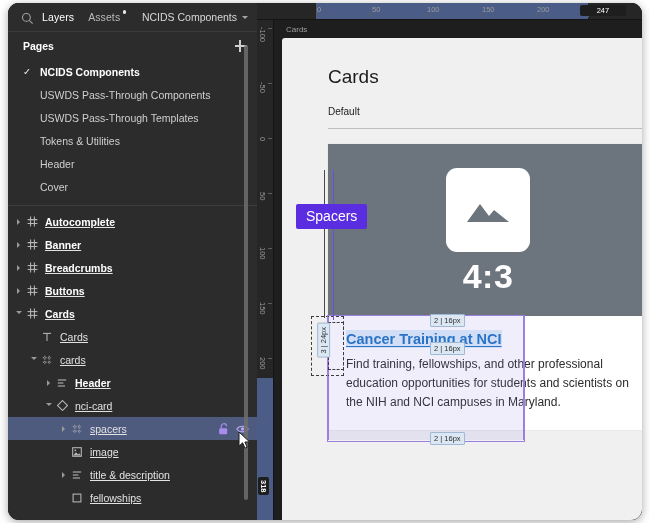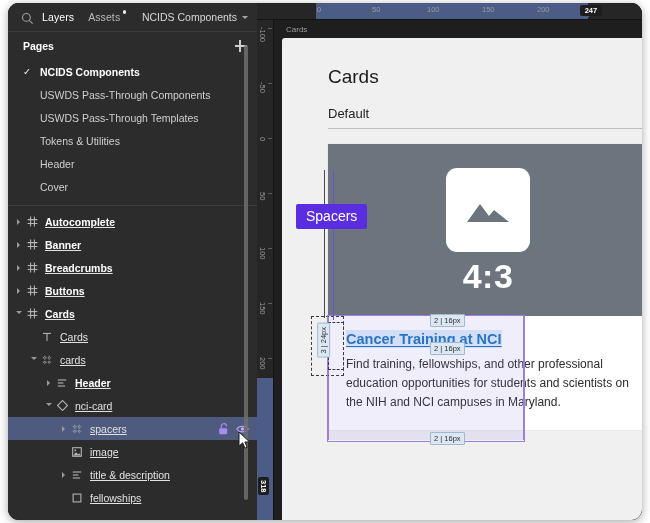--- a/index.html
+++ b/index.html
@@ -197,24 +197,24 @@
     position: absolute;
     top: 2px;
     font-size: 7.5px;
     color: #9b9b9b;
     transform: translateX(1px);
     white-space: nowrap;
   }
   .ruler-h .lab.cur {
     color: #ffffff;
     background: #1e1e1e;
-    padding: 1px 5px;
+    padding: 1px 17px;
     border-radius: 2px;
     top: 1.5px;
-    font-weight: bold;
+    font-weight: normal;
   }
 
   .ruler-v {
     position: absolute;
     left: 0; top: 17px; bottom: 0; width: 17px;
     background: #262626;
     border-right: 1px solid #141414;
     overflow: hidden;
   }
   .ruler-v .hl {
@@ -262,21 +262,21 @@
   .ab-title {
     position: absolute;
     left: 46px; top: 28px;
     font-size: 19px;
     color: #1b1b1b;
     font-family: "Liberation Sans", sans-serif;
   }
   .ab-sub {
     position: absolute;
     left: 46px; top: 68px;
-    font-size: 13px;
+    font-size: 10px;
     color: #222222;
   }
   .ab-rule {
     position: absolute;
     left: 46px; top: 90px;
     width: 318px; height: 1px;
     background: #bdbdbd;
   }
 
   .card {

